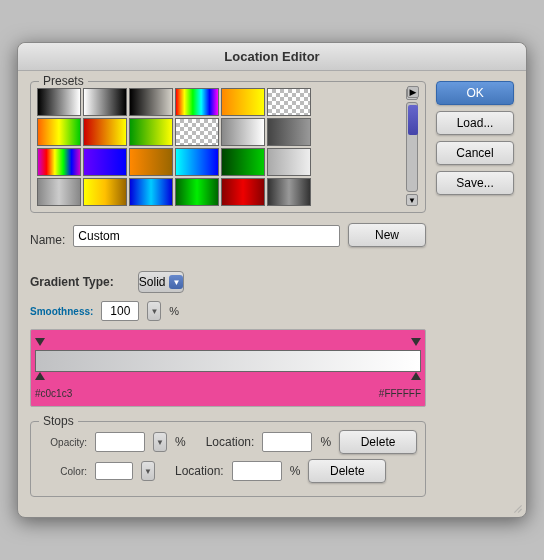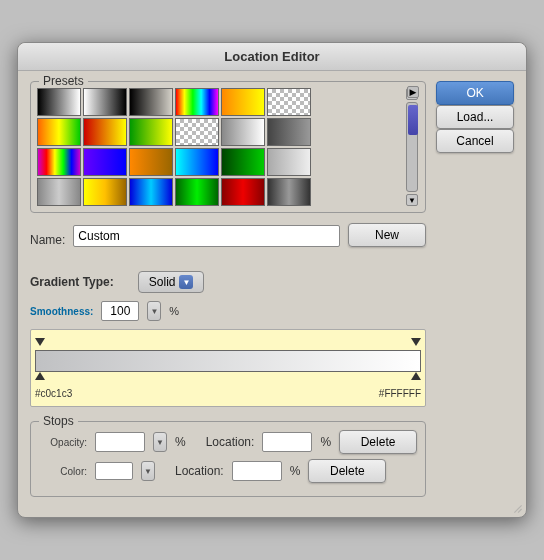--- a/index.html
+++ b/index.html
@@ -39,20 +39,21 @@
     }
     .left-panel {
       flex: 1;
       display: flex;
       flex-direction: column;
       gap: 8px;
     }
     .right-panel {
       display: flex;
       flex-direction: column;
+      gap: 6px;
       width: 80px;
     }
     .presets-group {
       border: 1px solid #999;
       border-radius: 4px;
       padding: 6px;
       position: relative;
       background: #d4d0c8;
     }
     .presets-label {
@@ -150,21 +151,21 @@
     .gradient-type-label {
       font-size: 12px;
       font-weight: bold;
       color: #333;
     }
     .styled-select {
       height: 22px;
       background: linear-gradient(to bottom, #e0e0e0, #c8c8c8);
       border: 1px solid #888;
       border-radius: 4px;
-      padding: 0 10px;
+      padding: 0 0;
       font-size: 12px;
       cursor: pointer;
       display: flex;
       align-items: center;
       gap: 4px;
     }
     .select-arrow {
       width: 14px;
       height: 14px;
       background: linear-gradient(to bottom, #6688cc, #4466aa);
@@ -201,21 +202,21 @@
       background: linear-gradient(to bottom, #e0e0e0, #c8c8c8);
       border: 1px solid #888;
       border-radius: 3px;
       height: 20px;
       width: 14px;
       justify-content: center;
     }
     .gradient-section {
       border: 1px solid #aaa;
       border-radius: 2px;
-      background: #fef9c3;
+      background: #ec4899;
       padding: 6px 4px;
     }
     .stop-arrow-down {
       width: 0;
       height: 0;
       border-left: 5px solid transparent;
       border-right: 5px solid transparent;
       border-top: 8px solid #333;
       margin: 0 auto;
     }
@@ -493,20 +494,23 @@
     <div class="right-panel">
       <button class="mac-button mac-button-default">
         <span>OK</span>
       </button>
       <button class="mac-button">
         <span>Load...</span>
       </button>
       <button class="mac-button">
         <span>Cancel</span>
       </button>
+      <button class="mac-button">
+        <span>Save...</span>
+      </button>
     </div>
   </div>
 
   <div style="position:relative; height:10px;">
     <svg class="resize-handle" viewBox="0 0 10 10" style="position:absolute; bottom:2px; right:2px;">
       <line x1="8" y1="2" x2="2" y2="8" stroke="#999" stroke-width="1"></line>
       <line x1="8" y1="5" x2="5" y2="8" stroke="#999" stroke-width="1"></line>
       <line x1="8" y1="8" x2="8" y2="8" stroke="#999" stroke-width="1"></line>
     </svg>
   </div>

